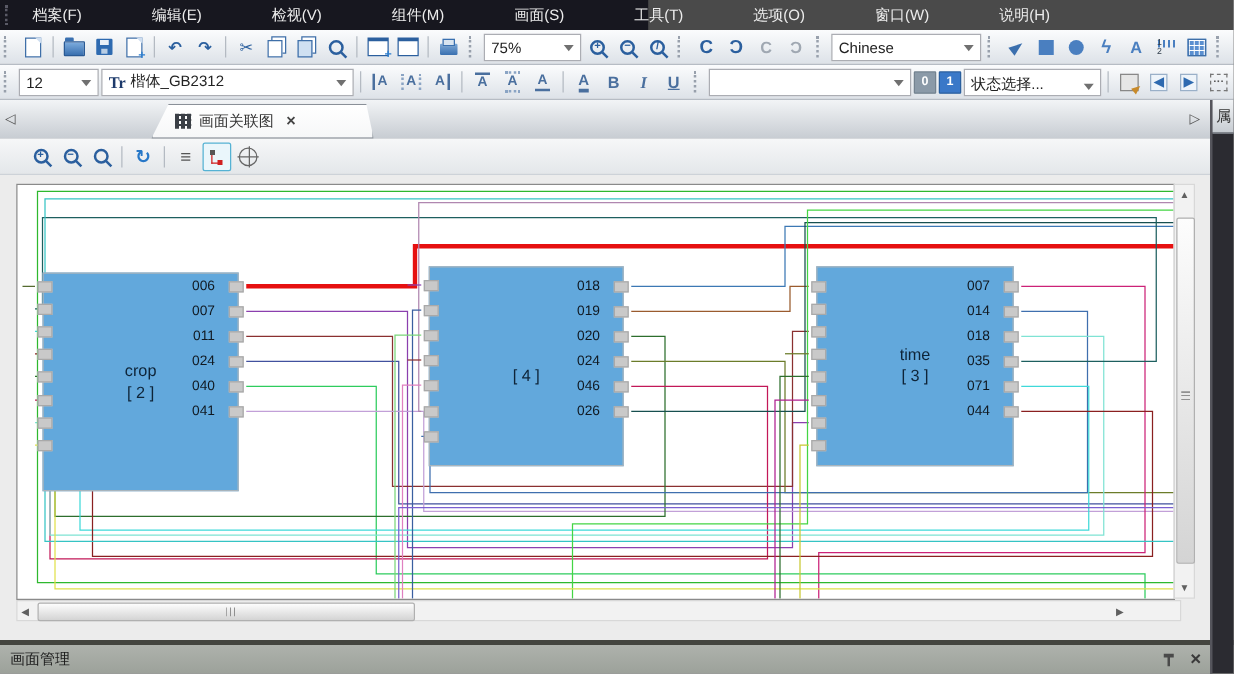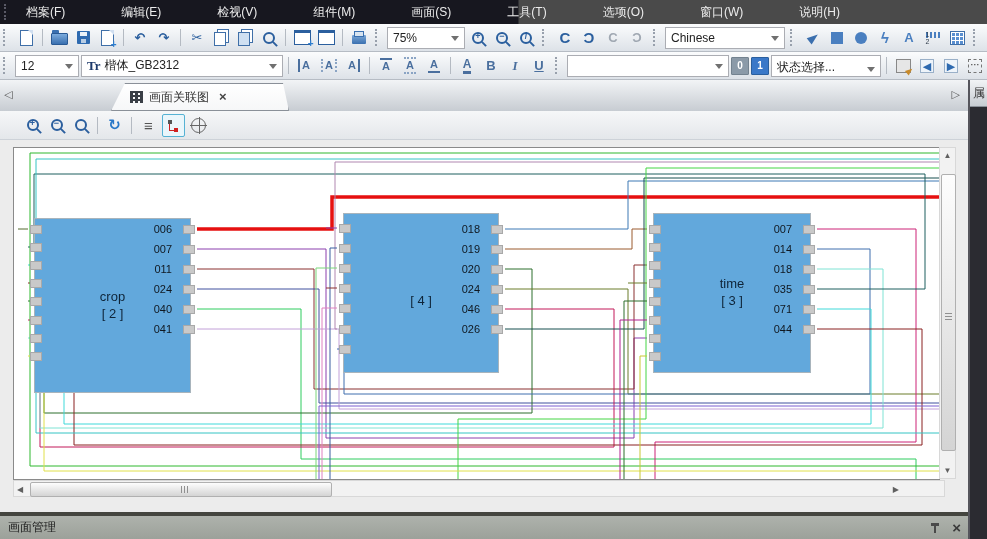--- a/index.html
+++ b/index.html
@@ -83,21 +83,21 @@
 
   
   .tabbar{position:absolute;left:0;top:80px;width:968px;height:31px;
     background:linear-gradient(#f2f4f6,#c7ccd2);border-bottom:1px solid #8a9098;}
   .tabnav{position:absolute;top:8px;color:#555;font-size:11px;cursor:default;}
   .tabnav.l{left:4px;} .tabnav.r{right:8px;}
   .tab{position:absolute;bottom:0;height:26px;display:flex;align-items:center;gap:6px;padding:0 18px;
     font-size:12px;color:#333;cursor:default;
     clip-path:polygon(14px 0,calc(100% - 6px) 0,100% 100%,0 100%);}
   .tab.inactive{left:22px;width:110px;background:linear-gradient(#fafbfc,#d2d7dc);border:1px solid #98a0a8;z-index:1;}
-  .tab.active{left:111px;width:140px;background:linear-gradient(#ffffff,#f6f7f8);border:1px solid #8a9098;z-index:2;}
+  .tab.active{left:121px;width:140px;background:linear-gradient(#ffffff,#f6f7f8);border:1px solid #8a9098;z-index:2;}
   .t-win{width:13px;height:11px;background:#fff;border:1px solid #7f93ab;border-top:3px solid #9ab0c8;flex:0 0 auto;}
   .t-rel{width:13px;height:12px;flex:0 0 auto;
     background-image:repeating-linear-gradient(90deg,#3a3f46 0 3px,transparent 3px 5px),
                      repeating-linear-gradient(#3a3f46 0 2px,transparent 2px 4px);}
   .tclose{margin-left:4px;color:#444;font-size:13px;font-weight:bold;line-height:12px;}
 
   
   .main{position:absolute;left:0;top:111px;width:968px;height:401px;background:#ececec;}
   .ctb{position:absolute;left:0;top:0;width:100%;height:29px;background:linear-gradient(#f6f7f8,#e4e7ea);
     border-bottom:1px solid #cdd2d8;display:flex;align-items:center;padding-left:22px;gap:3px;box-sizing:border-box;}

